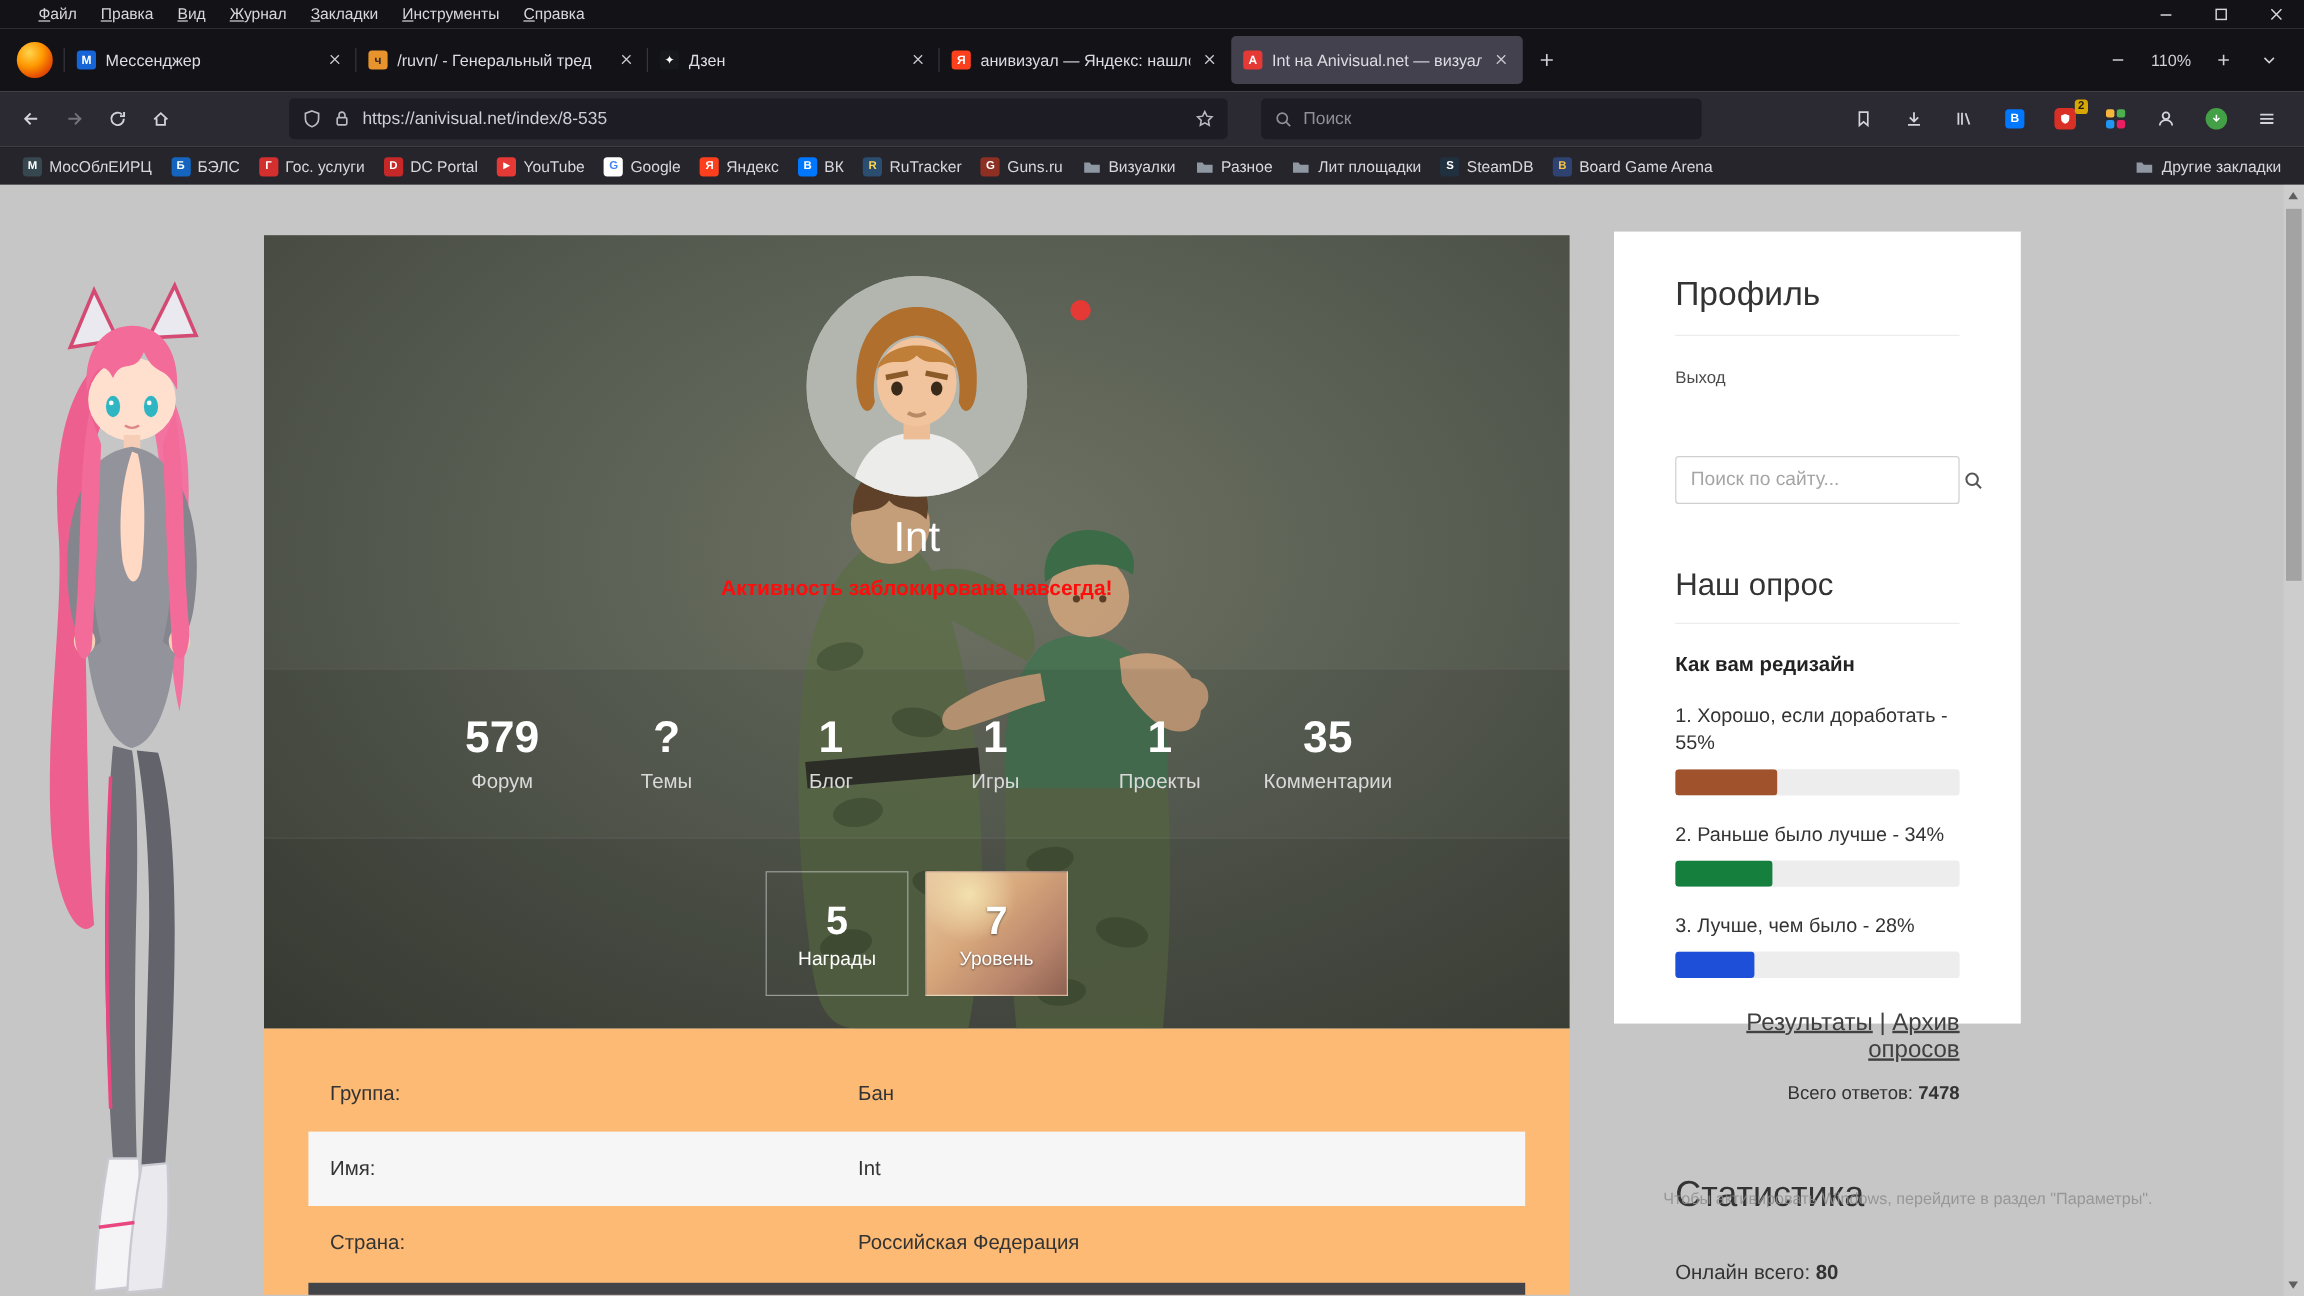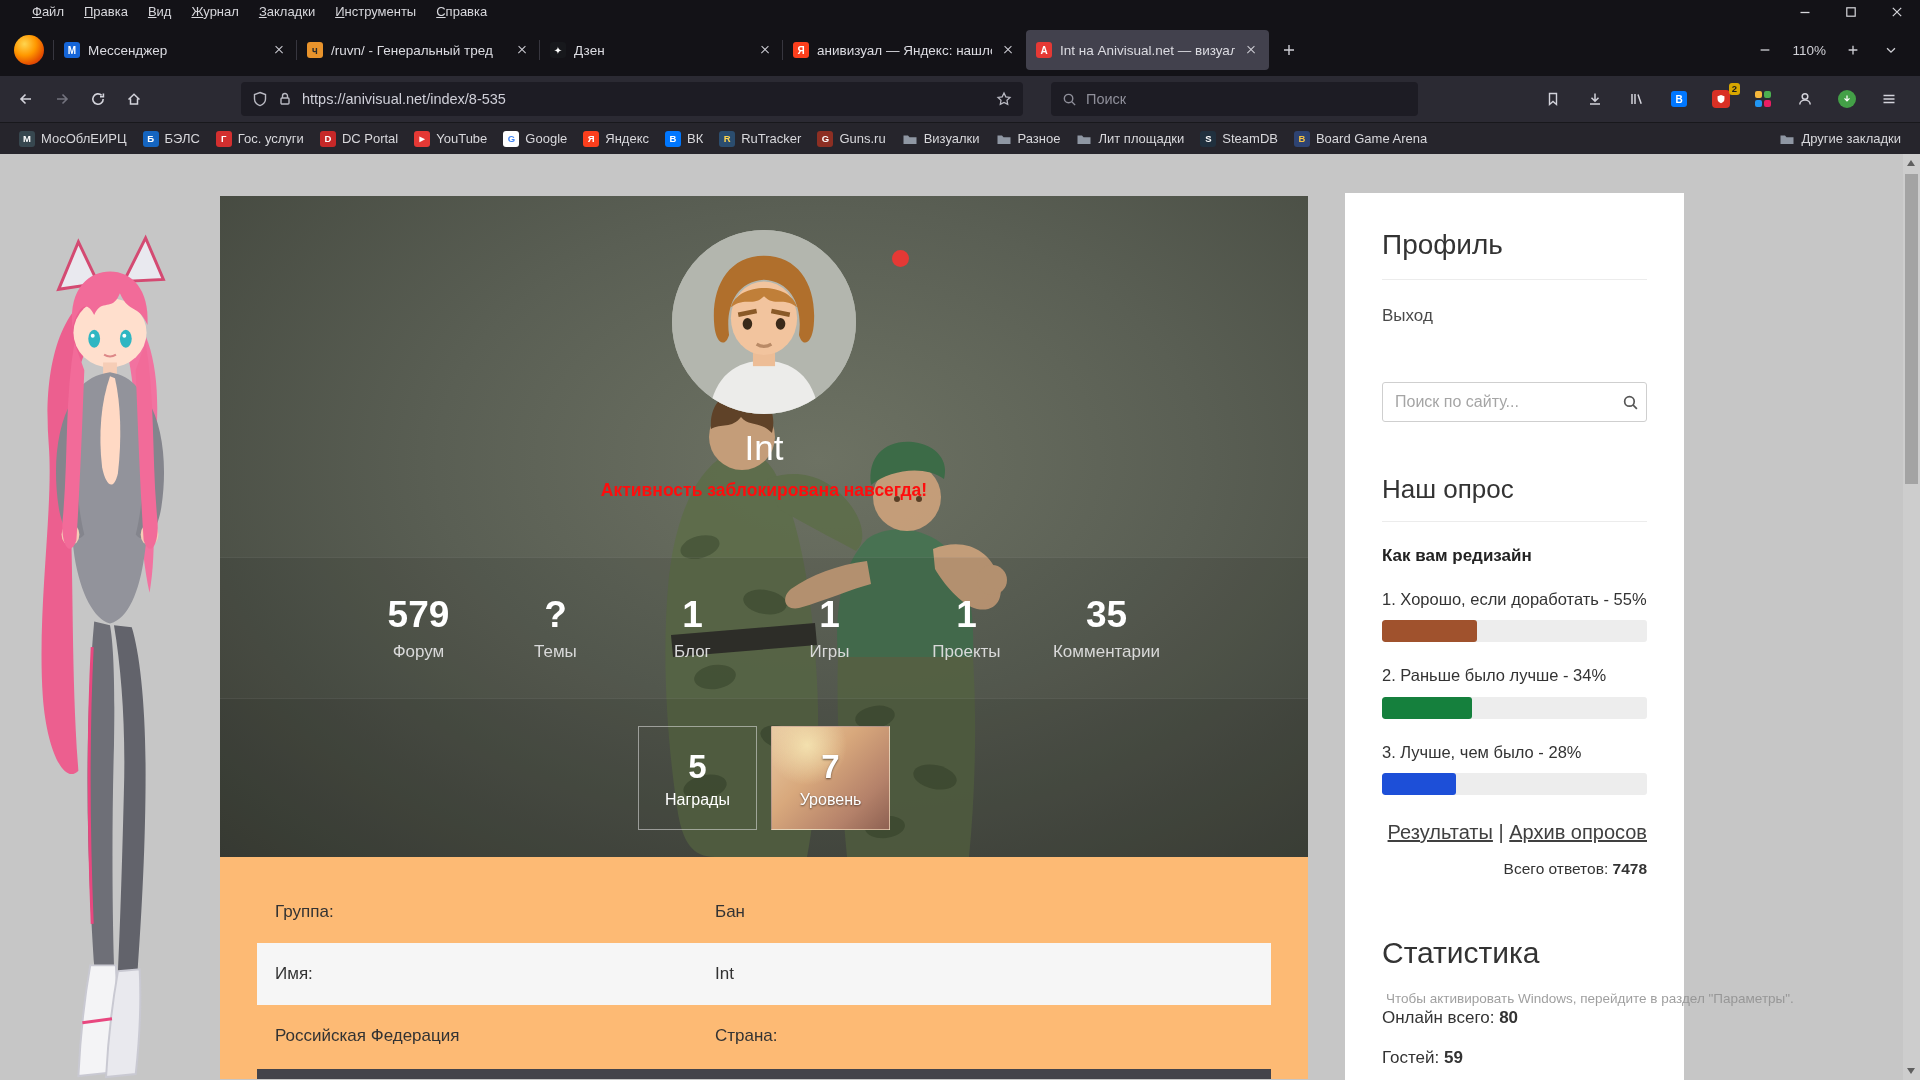--- a/index.html
+++ b/index.html
@@ -87,24 +87,24 @@
     background:radial-gradient(circle at 30% 18%, #f3e0ae 0%, rgba(243,224,174,0) 34%),
                linear-gradient(135deg,#e8c9a2 0%,#d8a87c 40%,#b5826a 75%,#8e6152 100%); }
 
   .info-section { background:#fdba74; padding:24px 37px 0; }
   .info-row { display:grid; grid-template-columns:440px 1fr; align-items:center; height:62px;
               padding:0 18px; font-size:17px; color:#333; }
   .info-row.alt { background:#f6f6f6; }
   .dark-strip { height:10px; background:#43434a; margin-top:2px; }
 
   
-  .sidebar { position:absolute; left:1345px; top:39px; width:339px; height:887px; background:#fff;
-             padding:0 37px; z-index:10; color:#333; }
+  .sidebar { position:absolute; left:1345px; top:39px; width:339px; height:660px; background:#fff;
+             padding:0 51px; z-index:10; color:#333; }
   .side-title { font-size:28px; font-weight:400; padding:36px 0 18px; border-bottom:1px solid #ececec; }
-  .logout { display:inline-block; margin-top:26px; font-size:17px; color:#4a4a4a; cursor:pointer; }
+  .logout { display:inline-block; margin-top:26px; font-size:14px; color:#4a4a4a; cursor:pointer; }
   .search-box { margin-top:56px; height:40px; border:1px solid #cfcfcf; border-radius:3px;
                 display:flex; align-items:center; padding:0 12px; gap:20px; }
   .search-box input { border:none; outline:none; flex:1; font-size:16px; color:#555; font-family:inherit; }
   .search-box input::placeholder { color:#a5a5a5; }
   .search-box .mag { color:#555; }
   .poll-title { font-size:26px; font-weight:400; margin-top:52px; padding-bottom:16px; border-bottom:1px solid #ececec; }
   .poll-question { margin-top:24px; font-size:17px; font-weight:bold; color:#222; }
   .poll-option { margin-top:22px; font-size:16.5px; line-height:1.35; }
   .poll-bar { margin-top:10px; height:22px; background:#ededed; border-radius:3px; overflow:hidden; }
   .poll-fill { height:100%; border-radius:3px; }
@@ -522,22 +522,22 @@
     <div class="info-section">
       <div class="info-row">
         <span>Группа:</span>
         <span>Бан</span>
       </div>
       <div class="info-row alt">
         <span>Имя:</span>
         <span>Int</span>
       </div>
       <div class="info-row">
+        <span>Страна:</span>
         <span>Российская Федерация</span>
-        <span>Страна:</span>
       </div>
       <div class="dark-strip"></div>
     </div>
   </div>
 
   <div class="sidebar">
     <div class="side-title">Профиль</div>
     <span class="logout">Выход</span>
 
     <div class="search-box">

